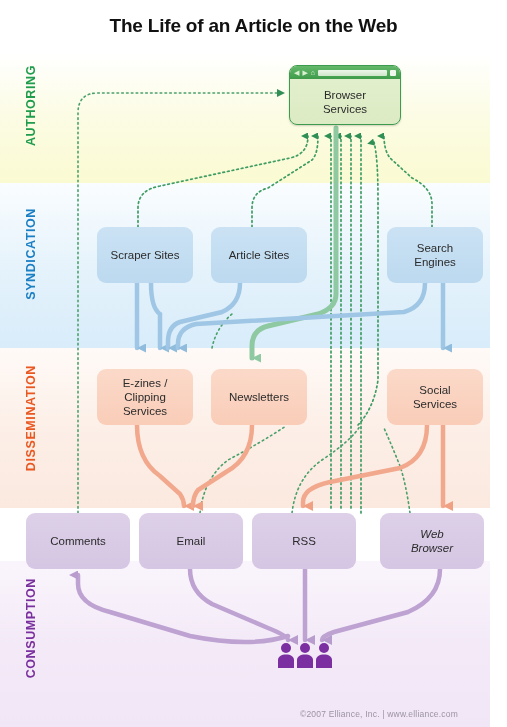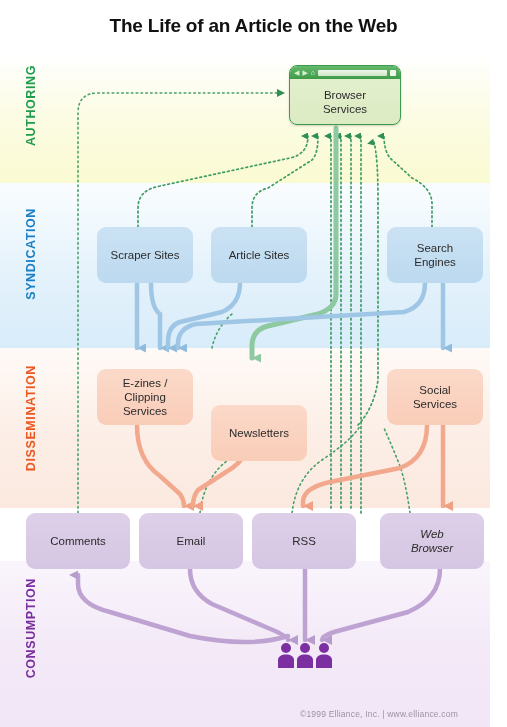--- a/index.html
+++ b/index.html
@@ -72,21 +72,21 @@
     height:46px;display:flex;align-items:center;justify-content:center;
     text-align:center;font-size:11.5px;color:#2b2b2b;line-height:1.25;
   }
 
   
   #node-scraper-sites{left:97px;top:219px;width:96px;height:56px;}
   #node-article-sites{left:211px;top:219px;width:96px;height:56px;}
   #node-search-engines{left:387px;top:219px;width:96px;height:56px;}
   
   #node-ezines{left:97px;top:361px;width:96px;height:56px;}
-  #node-newsletters{left:211px;top:361px;width:96px;height:56px;margin-top:36px;}
+  #node-newsletters{left:211px;top:361px;width:96px;height:56px;}
   #node-social-bookmarks{left:387px;top:361px;width:96px;height:56px;align-items:center;}
   
   #node-comments{left:26px;top:505px;width:104px;height:56px;}
   #node-email{left:139px;top:505px;width:104px;height:56px;}
   #node-rss{left:252px;top:505px;width:104px;height:56px;}
   #node-web-browser{left:380px;top:505px;width:104px;height:56px;font-style:italic;}
 
   
   #people{position:absolute;left:277px;top:634px;width:56px;height:26px;}
 
@@ -268,15 +268,15 @@
     <g fill="#7b2fa0">
       <circle cx="9" cy="6" r="5"></circle>
       <path d="M1,26 L1,18 C1,14.5 4.5,12.5 9,12.5 C13.5,12.5 17,14.5 17,18 L17,26 Z"></path>
       <circle cx="28" cy="6" r="5"></circle>
       <path d="M20,26 L20,18 C20,14.5 23.5,12.5 28,12.5 C32.5,12.5 36,14.5 36,18 L36,26 Z"></path>
       <circle cx="47" cy="6" r="5"></circle>
       <path d="M39,26 L39,18 C39,14.5 42.5,12.5 47,12.5 C51.5,12.5 55,14.5 55,18 L55,26 Z"></path>
     </g>
   </svg>
 
-  <div id="footer">©1999 Elliance, Inc.   |   www.elliance.com</div>
+  <div id="footer">©2007 Elliance, Inc.   |   www.elliance.com</div>
 
 </div>
 
 </body></html>

